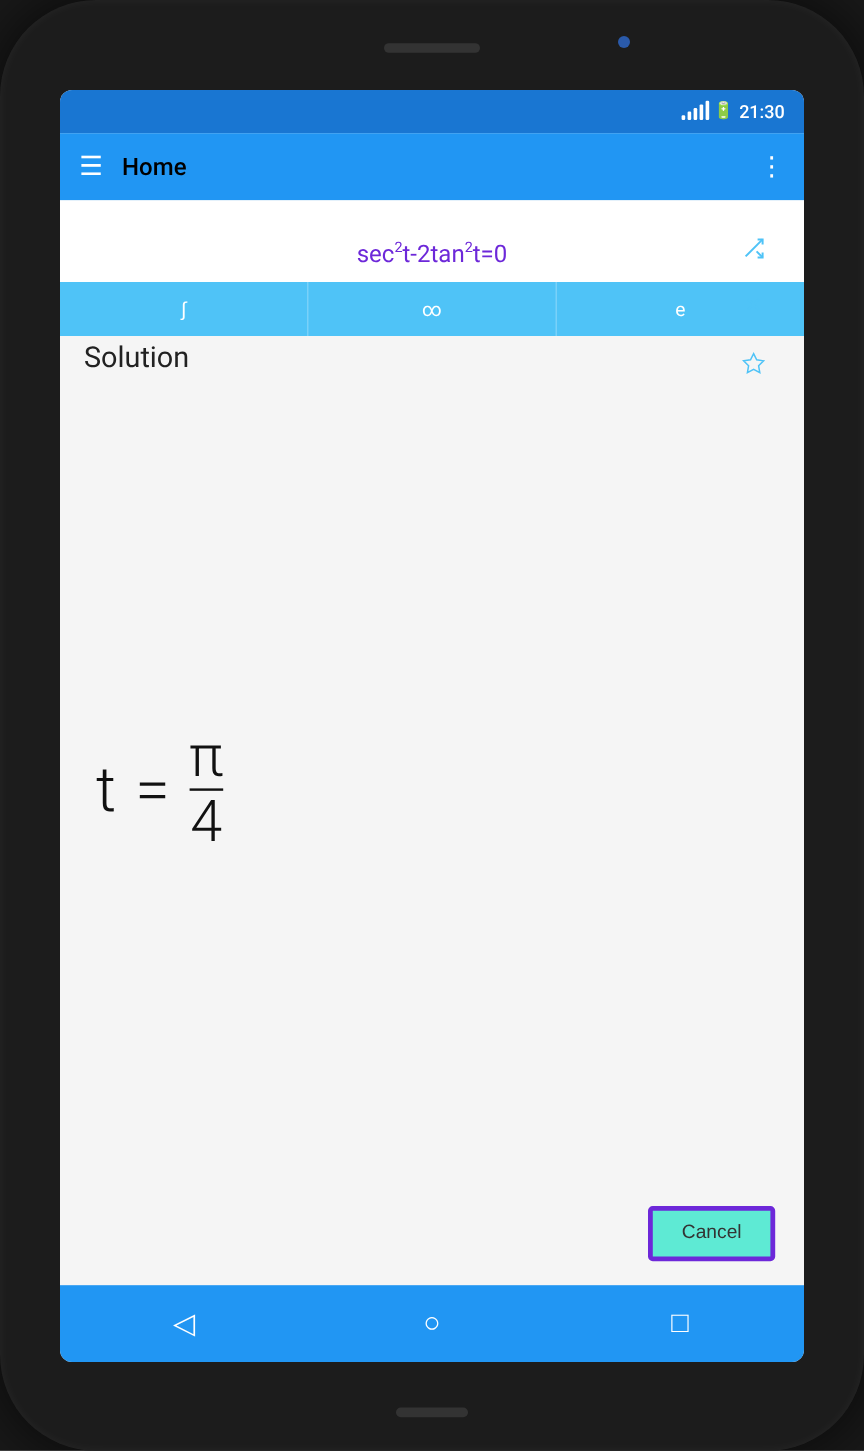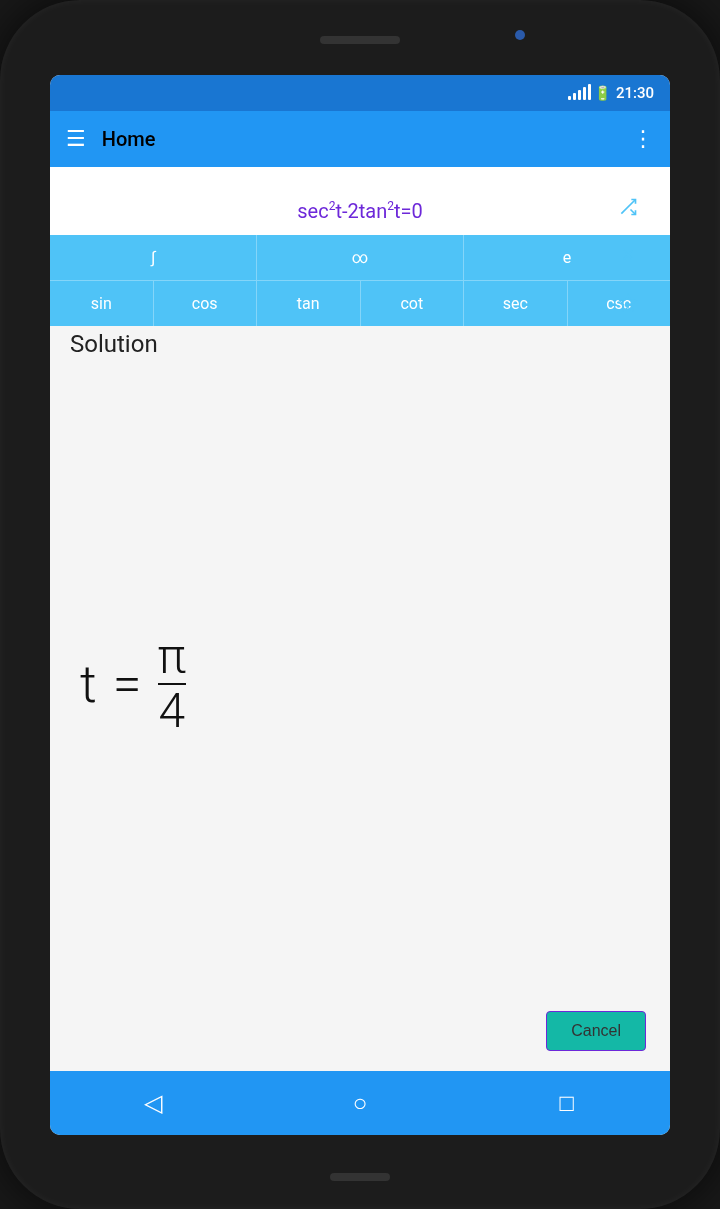--- a/index.html
+++ b/index.html
@@ -215,23 +215,23 @@
       padding-top: 2px;
     }
     
     .action-buttons {
       display: flex;
       justify-content: flex-end;
       gap: 12px;
       padding: 16px 4px 20px 4px;
     }
     .btn-cancel {
-      background: #14b8a6;
+      background: #5eead4;
       color: #333;
-      border: 1px solid #6d28d9;
+      border: 4px solid #6d28d9;
       border-radius: 4px;
       padding: 10px 24px;
       font-size: 16px;
       cursor: pointer;
     }
     .btn-show-steps {
       background: #2196f3;
       color: white;
       border: none;
       border-radius: 4px;
@@ -352,28 +352,20 @@
           </div>
         </div>
       </div>
 
       <div class="keyboard-area">
         <div class="keyboard-row">
           <div class="key-btn">∫</div>
           <div class="key-btn">∞</div>
           <div class="key-btn">e</div>
         </div>
-        <div class="keyboard-row">
-          <div class="key-btn">sin</div>
-          <div class="key-btn">cos</div>
-          <div class="key-btn">tan</div>
-          <div class="key-btn">cot</div>
-          <div class="key-btn">sec</div>
-          <div class="key-btn">csc</div>
-        </div>
       </div>
 
       <div class="solution-panel">
         <div class="solution-title">Solution</div>
         <div class="solution-formula">
           <span class="formula-var">t</span>
           <span class="formula-equals">=</span>
           <div class="fraction-container">
             <div class="fraction-numerator">π</div>
             <div class="fraction-line"></div>

